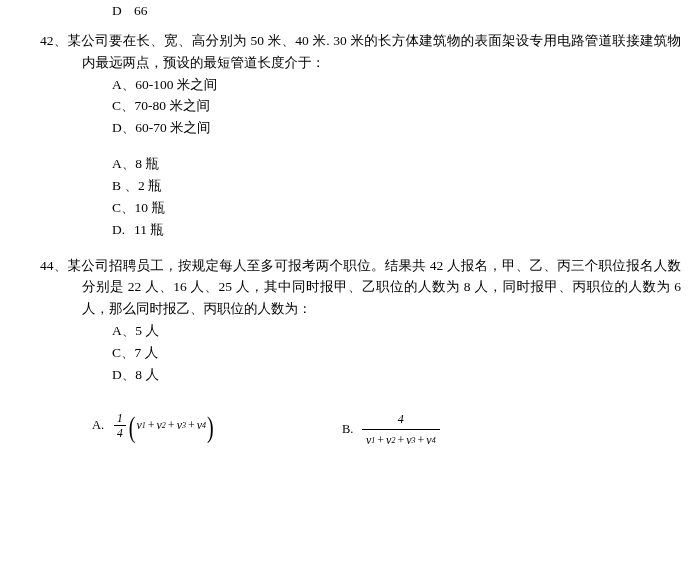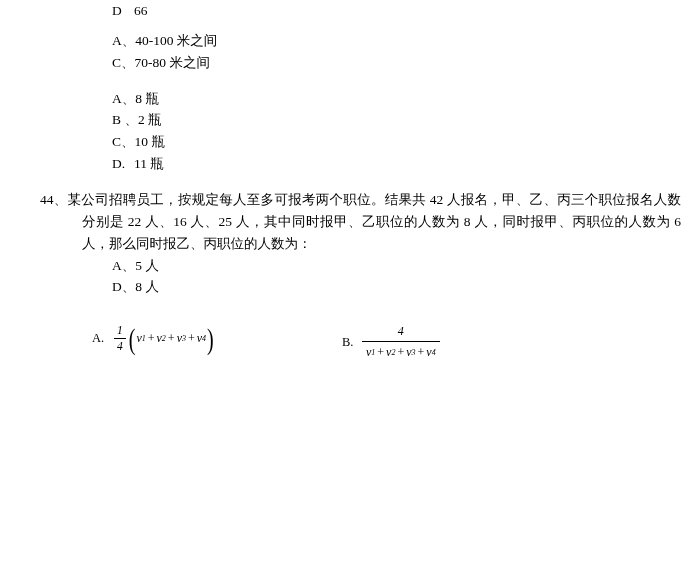--- a/index.html
+++ b/index.html
@@ -120,38 +120,41 @@
 
 <div class="page">
 
   <div class="opt" style="margin-top:0;">
     <span class="olabel">D</span><span>66</span>
   </div>
 
   <div class="spacer-sm"></div>
 
   <div class="qblock">
-    <div class="opt"><span class="olabel">A、</span><span>40-100 米之间</span></div>
+    <div class="qtext"><span>42、</span><span>某公司要在长、宽、高分别为 50 米、40 米. 30 米的长方体建筑物的表面架设专用电路管道联接建筑物内最远两点，预设的最短管道长度介于：</span></div>
+    <div class="opt"><span class="olabel">A、</span><span>60-100 米之间</span></div>
     <div class="opt"><span class="olabel">C、</span><span>70-80 米之间</span></div>
+    <div class="opt"><span class="olabel">D、</span><span>60-70 米之间</span></div>
   </div>
 
   <div class="spacer-md"></div>
 
   <div class="qblock">
     <div class="opt"><span class="olabel">A、</span><span>8 瓶</span></div>
     <div class="opt"><span class="olabel">B 、</span><span>2 瓶</span></div>
     <div class="opt"><span class="olabel">C、</span><span>10 瓶</span></div>
     <div class="opt"><span class="olabel">D.</span><span>11 瓶</span></div>
   </div>
 
   <div class="spacer-md"></div>
 
   <div class="qblock">
     <div class="qtext"><span>44、</span><span>某公司招聘员工，按规定每人至多可报考两个职位。结果共 42 人报名，甲、乙、丙三个职位报名人数分别是 22 人、16 人、25 人，其中同时报甲、乙职位的人数为 8 人，同时报甲、丙职位的人数为 6 人，那么同时报乙、丙职位的人数为：</span></div>
     <div class="opt"><span class="olabel">A、</span><span>5 人</span></div>
+    <div class="opt"><span class="olabel">C、</span><span>7 人</span></div>
     <div class="opt"><span class="olabel">D、</span><span>8 人</span></div>
   </div>
 
   <div class="spacer-sm"></div>
 
   <div class="qblock">
 
     <div class="formula-area">
       <div class="frow">
         <div class="fcell">

